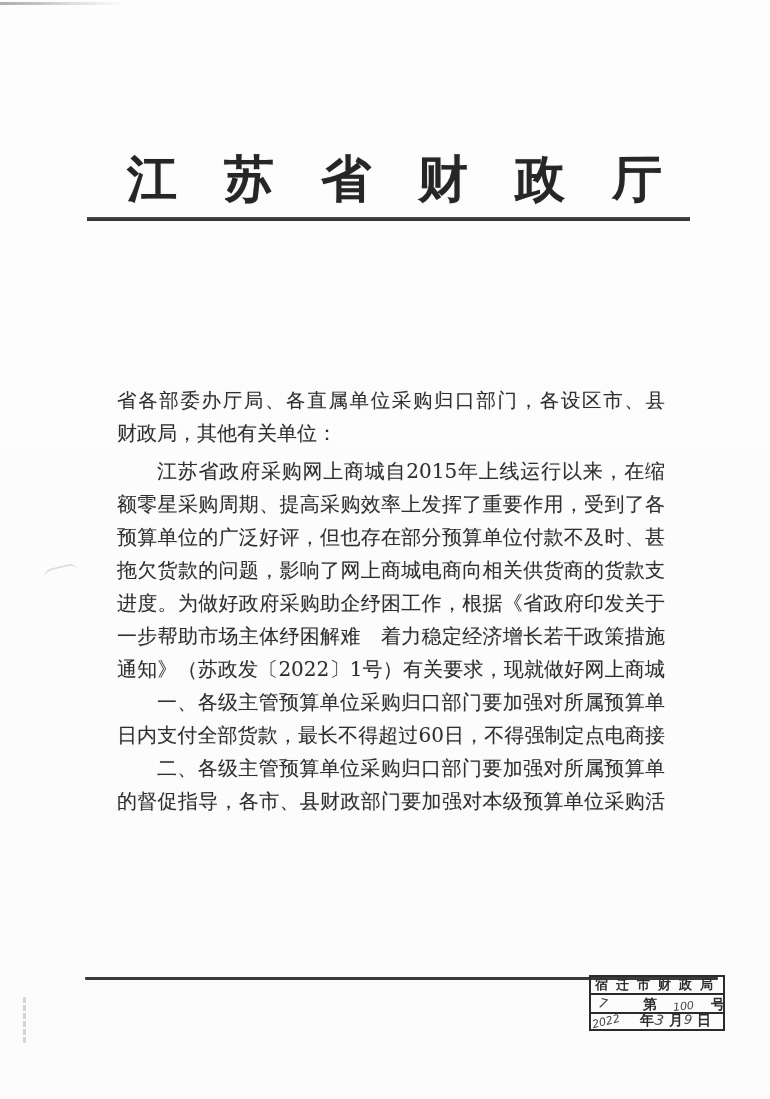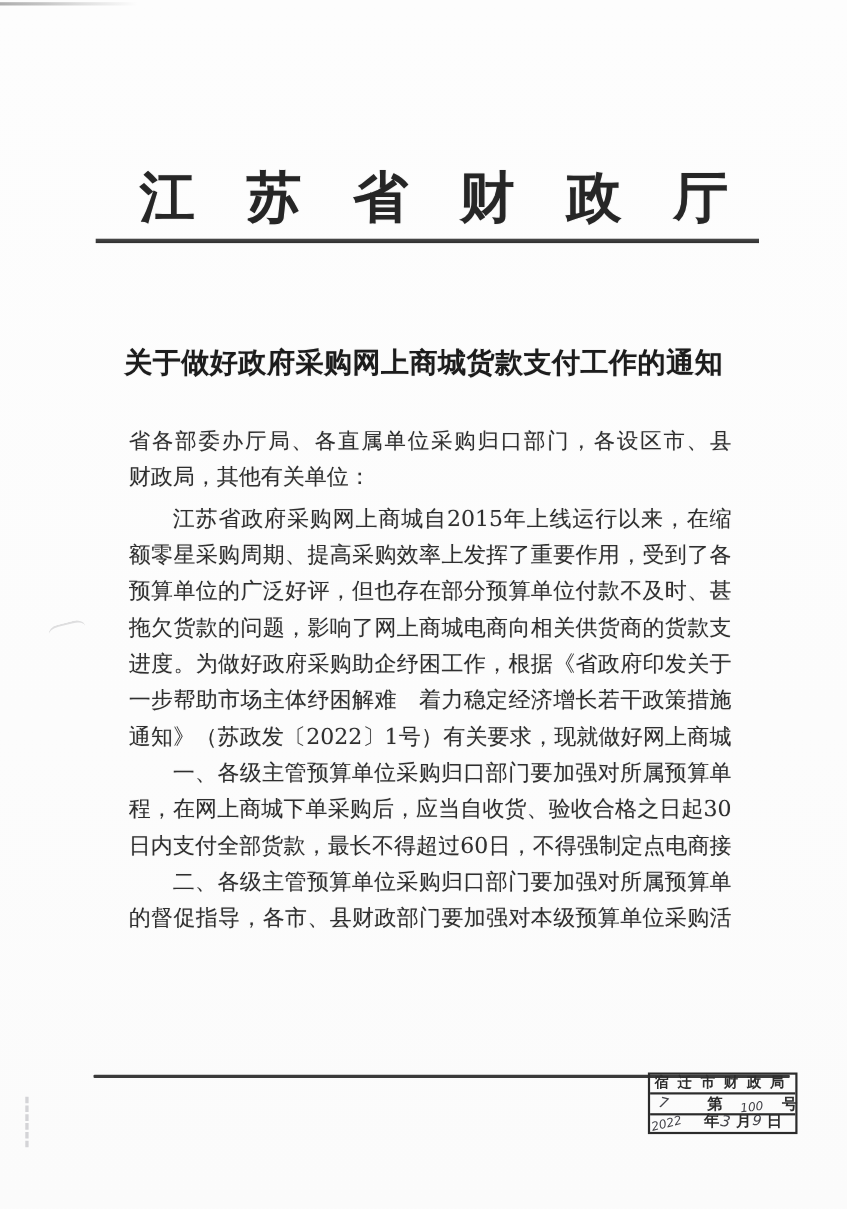--- a/index.html
+++ b/index.html
@@ -98,37 +98,35 @@
 <body>
 
 <div class="page">
 
   <div class="artifact-top"></div>
 
   <div class="issuer">江苏省财政厅</div>
   <div class="header-rule"></div>
 
 
-  <div class="notice-title">关于做好政府采购网上商城货款支付工作的通知</div>
 
   <div class="text-block">
     <div>
       <div class="ln tight">省各部委办厅局、各直属单位采购归口部门，各设区市、县（市）</div>
       <div class="ln short">财政局，其他有关单位：</div>
     </div>
     <div class="body-block">
       <div class="ln indent">江苏省政府采购网上商城自2015年上线运行以来，在缩短小</div>
       <div class="ln">额零星采购周期、提高采购效率上发挥了重要作用，受到了各级</div>
       <div class="ln">预算单位的广泛好评，但也存在部分预算单位付款不及时、甚至</div>
       <div class="ln">拖欠货款的问题，影响了网上商城电商向相关供货商的货款支付</div>
       <div class="ln">进度。为做好政府采购助企纾困工作，根据《省政府印发关于进</div>
       <div class="ln">一步帮助市场主体纾困解难　着力稳定经济增长若干政策措施的</div>
       <div class="ln">通知》（苏政发〔2022〕1号）有关要求，现就做好网上商城货</div>
       <div class="ln indent">一、各级主管预算单位采购归口部门要加强对所属预算单位</div>
-      <div class="ln">程，在网上商城下单采购后，应当自收货、验收合格之日起30</div>
       <div class="ln">日内支付全部货款，最长不得超过60日，不得强制定点电商接受</div>
       <div class="ln indent">二、各级主管预算单位采购归口部门要加强对所属预算单位</div>
       <div class="ln">的督促指导，各市、县财政部门要加强对本级预算单位采购活动</div>
     </div>
   </div>
 
   <div class="artifact-pencil"></div>
   <div class="long-line"></div>
   <div class="artifact-dash"></div>
 

